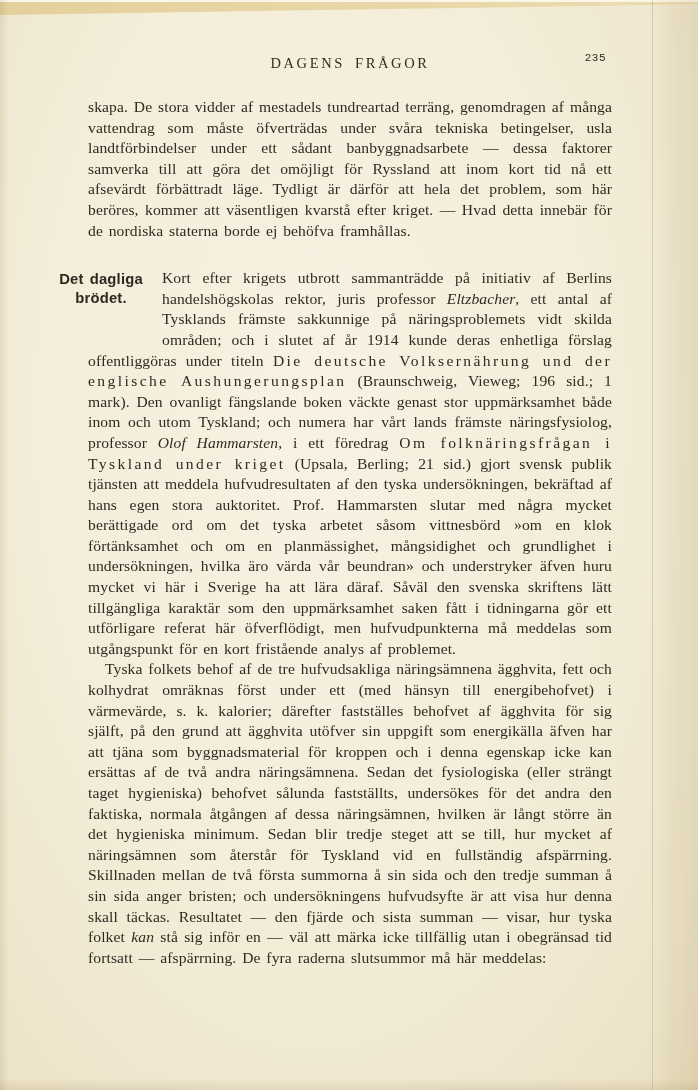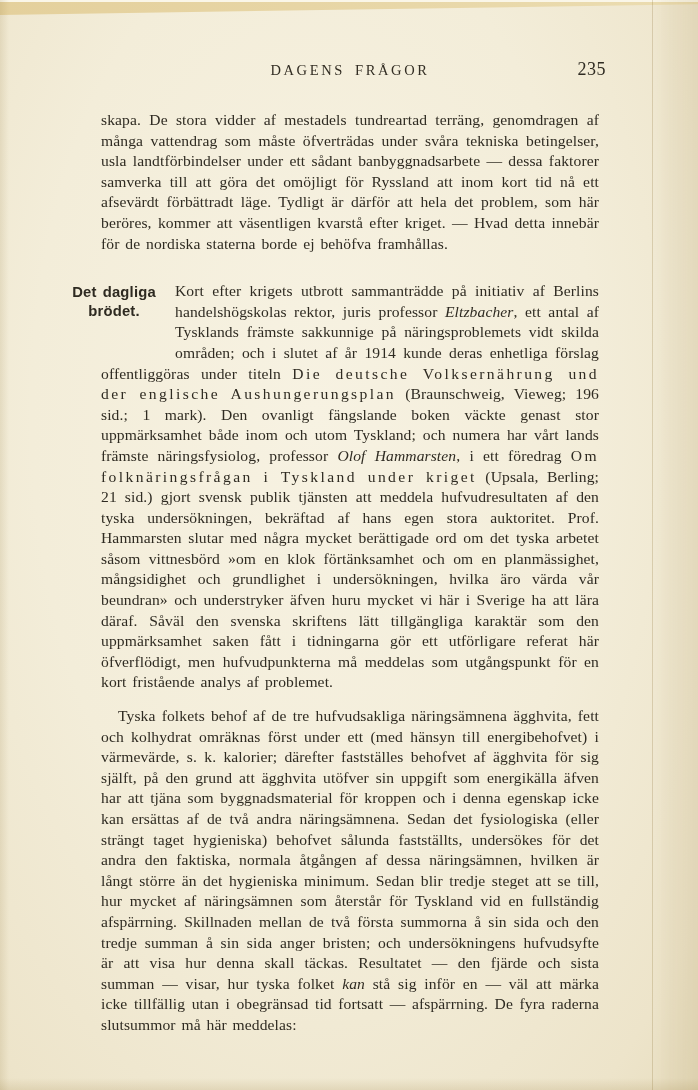--- a/index.html
+++ b/index.html
@@ -28,46 +28,46 @@
   .edge-left   { position: absolute; top: 0; left: 0; width: 9px; height: 100%;
                  background: linear-gradient(to right, rgba(140,115,55,0.14), rgba(140,115,55,0)); }
   .edge-bottom { position: absolute; bottom: 0; left: 0; width: 100%; height: 12px;
                  background: linear-gradient(to top, rgba(150,122,60,0.16), rgba(150,122,60,0)); }
 
   
   .header-row {
     position: absolute;
     top: 54px; left: 88px; width: 524px;
     text-align: center;
-    margin-top: 7px;
   }
   .running-header {
     font-size: 14.5px;
     letter-spacing: 2.6px;
     word-spacing: 4px;
     color: #322d23;
   }
   .page-number {
     position: absolute;
     right: 6px; top: -2px;
-    font-size: 18px;
+    font-size: 11px;
     letter-spacing: 0.5px;
+    font-family: Liberation Mono, monospace;
   }
 
   
   .body-text {
     position: absolute;
     top: 97px; left: 88px; width: 524px;
     font-size: 15.6px;
     line-height: 20.6px;
     text-align: justify;
     word-spacing: 1.8px;
     letter-spacing: 0.1px;
   }
-  .para { margin: 13px; }
+  .para { margin: 0; }
   .para-gap { margin-top: 27px; }
   .indent { text-indent: 17px; }
 
   .it { font-style: italic; }
   .sp { letter-spacing: 2.4px; }
 
   
   .head-float {
     display: block;
     float: left;

